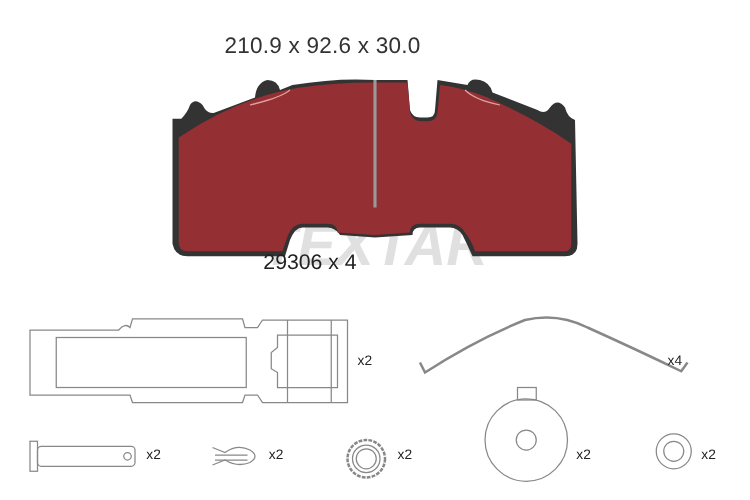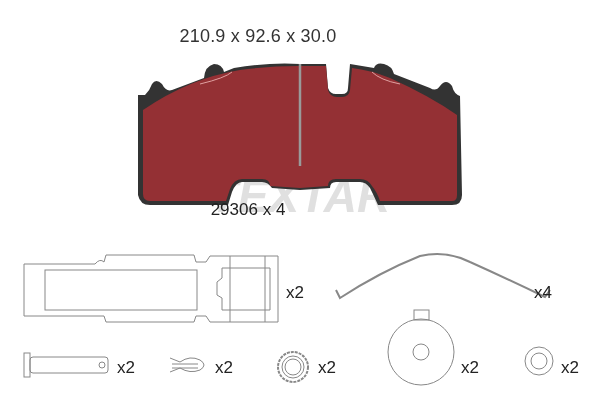--- a/index.html
+++ b/index.html
@@ -1,20 +1,20 @@
 <!DOCTYPE html>
 <html><head>
 <meta charset="utf-8">
 <style>
   html, body { margin:0; padding:0; background:#ffffff; }
   body { width:600px; height:400px; position:relative; overflow:hidden; font-family:"Liberation Sans", sans-serif; }
   .abs { position:absolute; }
   .dims { left:0; width:516px; top:26px; text-align:center; font-size:18px; color:#333333; letter-spacing:0.2px; }
   .partno { left:0; width:496px; top:200px; text-align:center; font-size:17px; color:#222222; }
-  .qty { font-size:17px; color:#222222; }
+  .qty { font-size:11px; color:#222222; }
   svg { position:absolute; left:0; top:0; }
 </style>
 </head>
 <body>
 
 <svg width="600" height="400" viewBox="0 0 600 400">
 
   <text x="300" y="212" text-anchor="middle" font-family="Liberation Sans, sans-serif" font-size="46" font-weight="bold" font-style="italic" fill="#c8c8c8" opacity="0.55">TEXTAR</text>
 
   <g>

